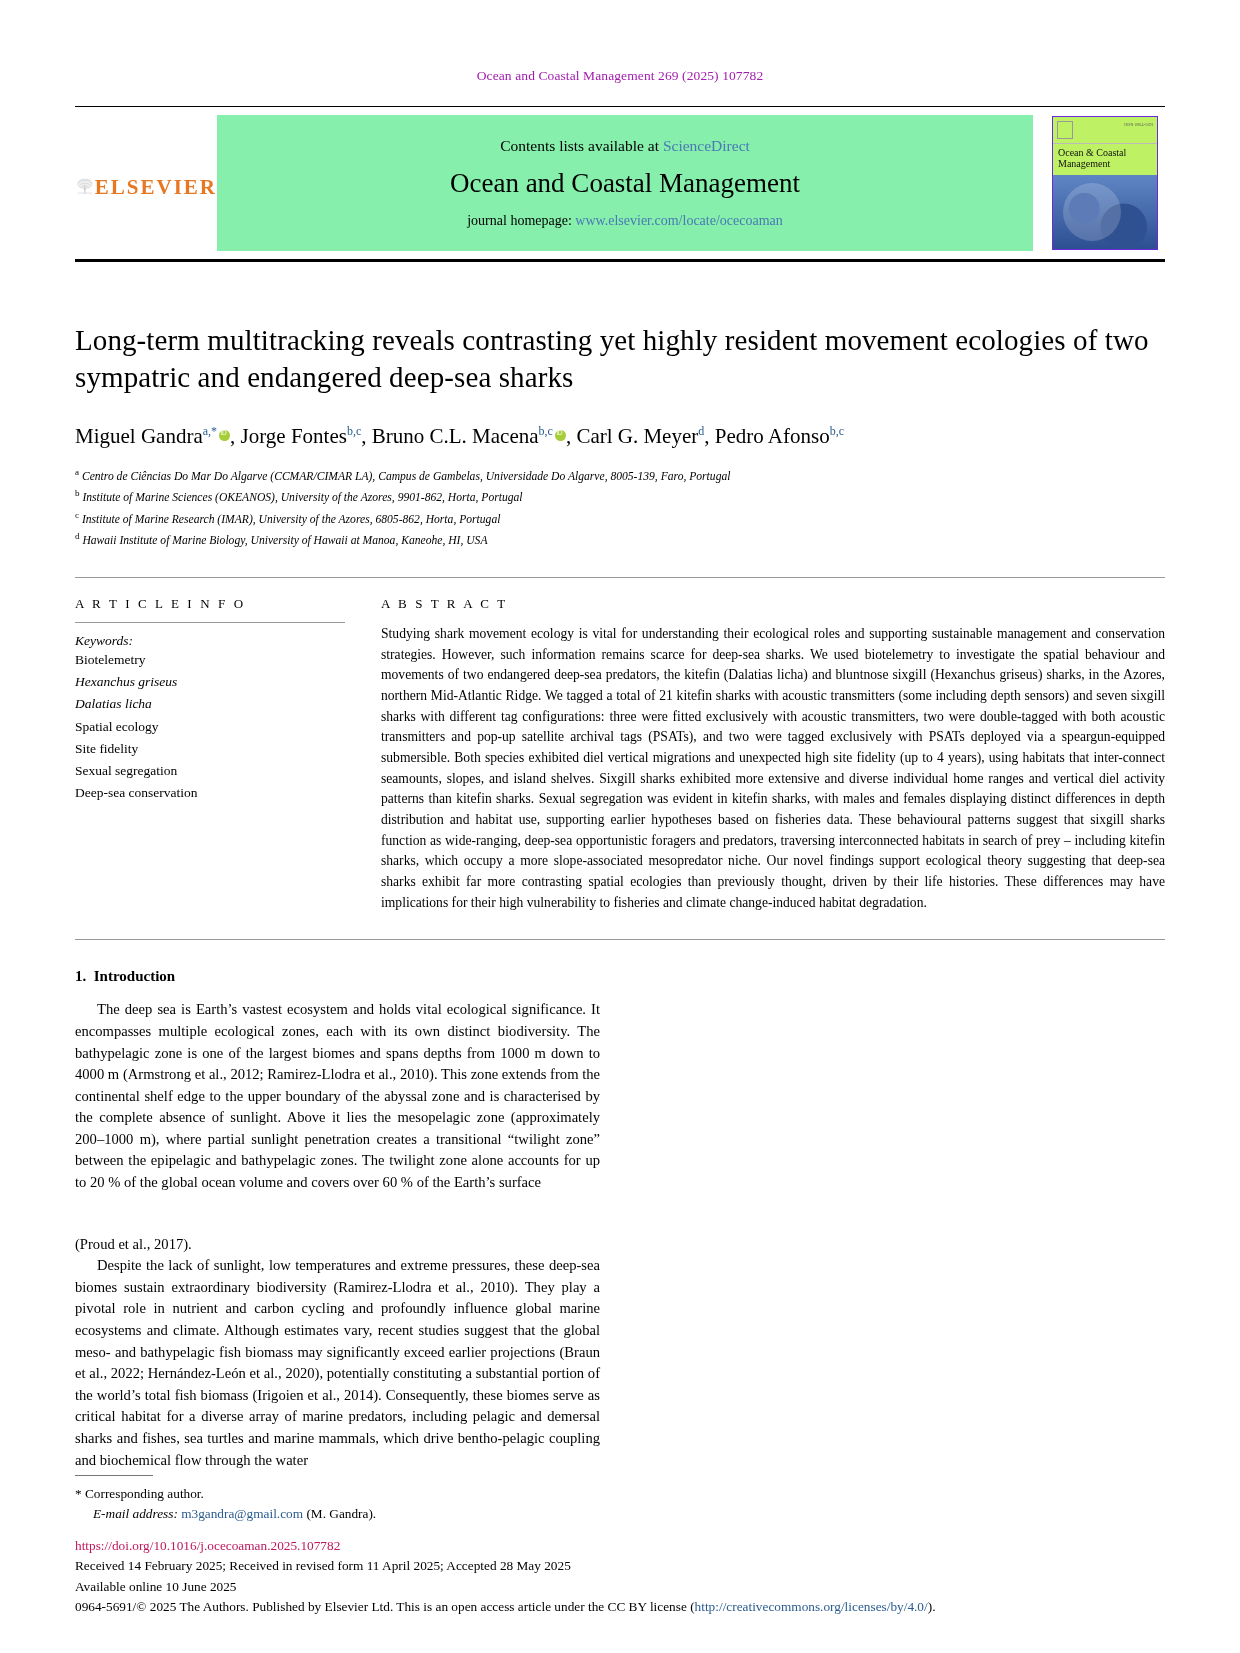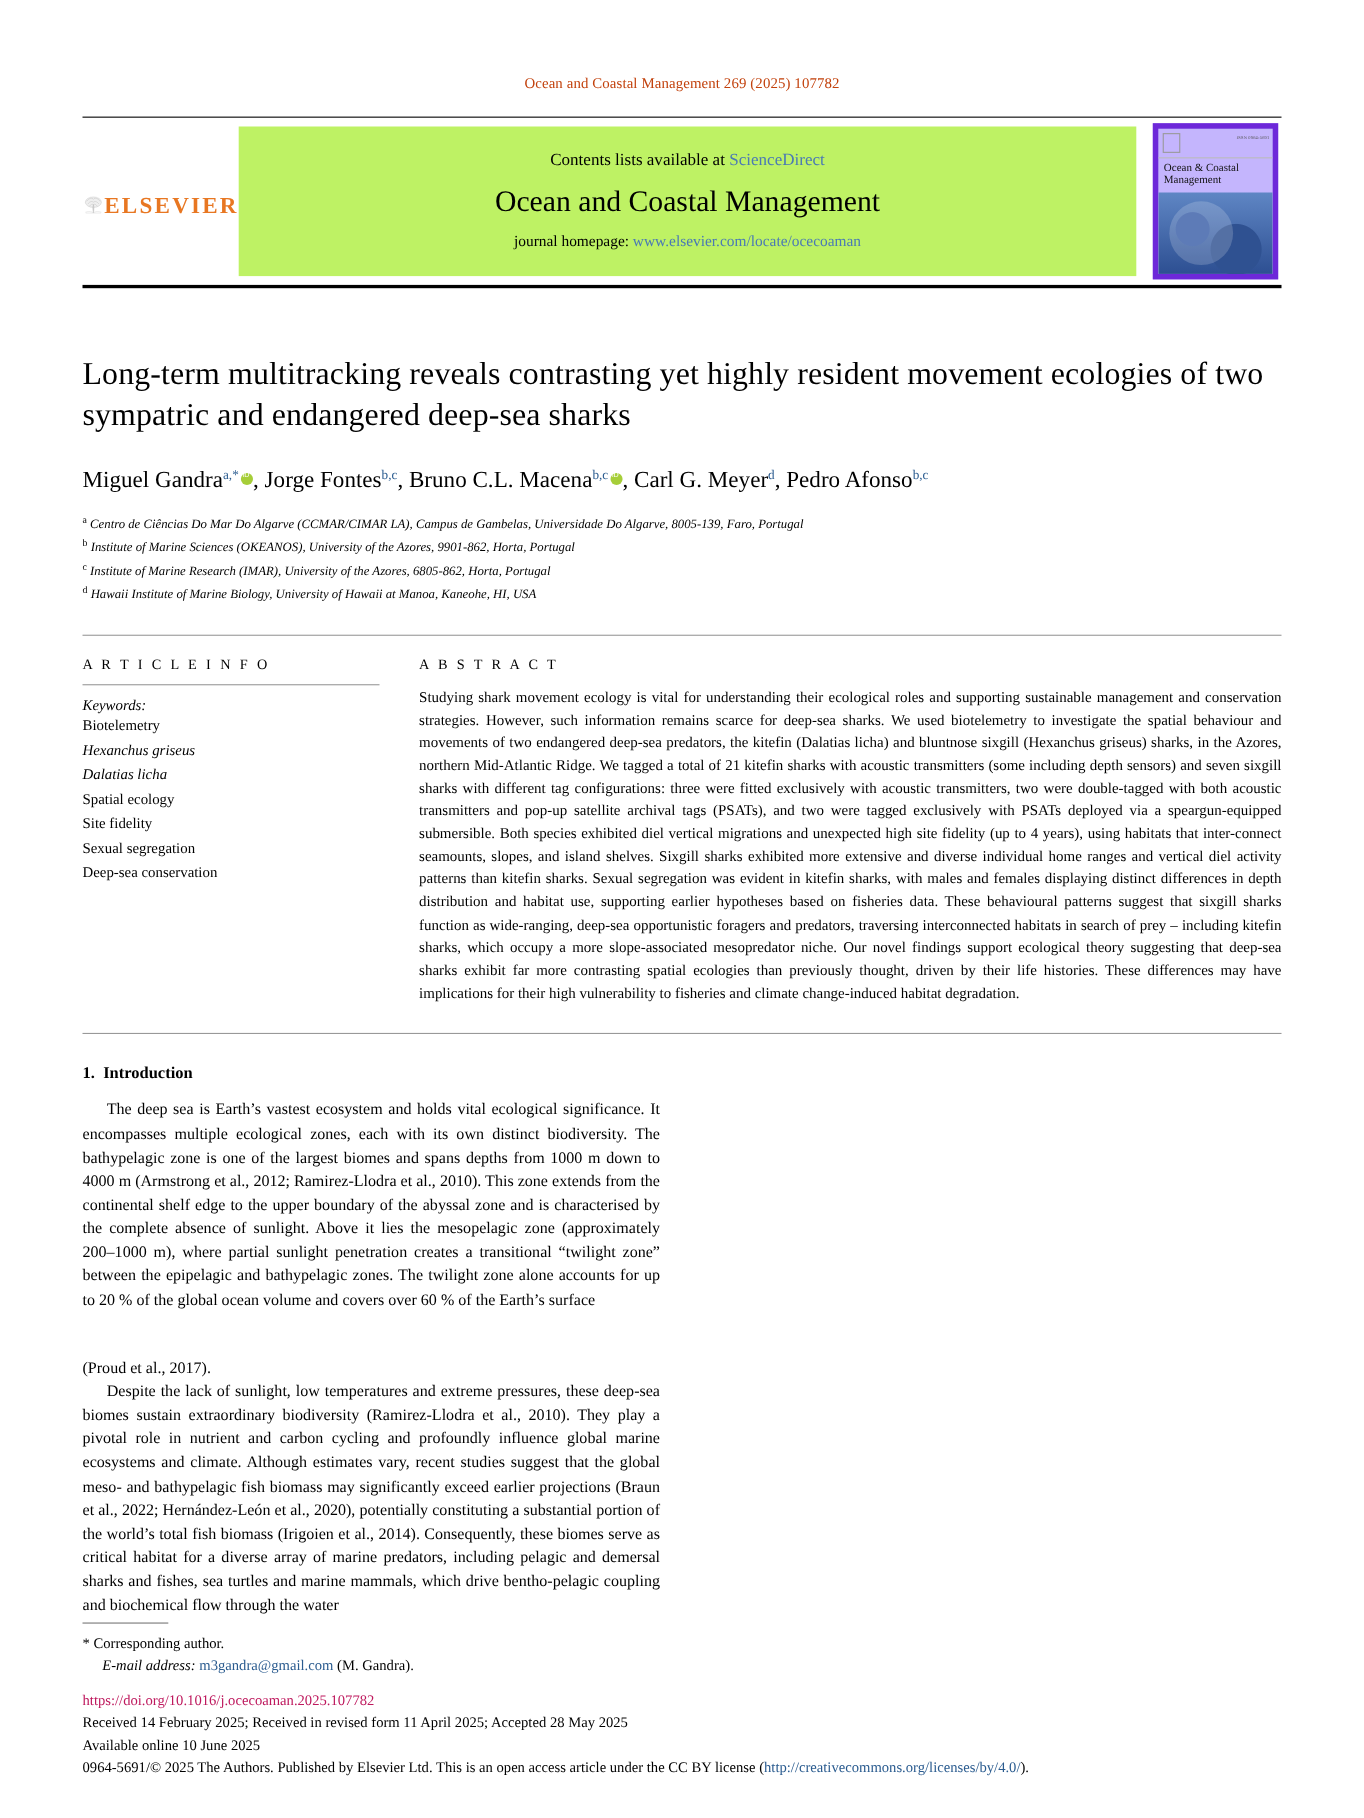--- a/index.html
+++ b/index.html
@@ -10,21 +10,21 @@
     color:#000;
     position:relative;
     overflow:hidden;
   }
   .page { position:relative; width:1240px; height:1653px; box-sizing:border-box; padding:0 75px; }
 
   
   .running-head {
     text-align:center;
     font-size:13.5px;
-    color:#c2410c;
+    color:#a21caf;
     padding-top:68px;
     letter-spacing:.1px;
   }
 
   
   .masthead {
     margin-top:22px;
     border-top:1px solid #000;
     border-bottom:3px solid #000;
     display:flex;
@@ -39,39 +39,39 @@
   .elsevier-word {
     font-family:"Liberation Serif", serif;
     font-size:21px;
     letter-spacing:2px;
     color:#e87722;
     font-weight:700;
     margin-top:2px;
   }
   .mast-center {
     flex:1;
-    background:#bef264;
+    background:#86efac;
     margin:8px 0 8px 0;
     display:flex; flex-direction:column; justify-content:center; align-items:center;
     position:relative;
   }
   .mast-contents { font-size:15.5px; }
   .mast-contents .sd { color:#4a79b5; }
   .mast-title { font-size:27px; margin:13px 0 14px; }
   .mast-home { font-size:14px; }
   .mast-home .url { color:#4a79b5; }
   .mast-right {
     width:120px;
     display:flex; align-items:center; justify-content:center;
     padding:6px 0 6px 12px;
   }
   .cover {
     width:104px; height:132px;
-    border:5px solid #6d28d9;
-    background:#c4b5fd;
+    border:1px solid #6d28d9;
+    background:#bef264;
     position:relative;
     overflow:hidden;
     font-size:7px;
   }
   .cover .cov-top { height:26px; border-bottom:1px solid #bbb; position:relative; }
   .cover .cov-logo { position:absolute; left:4px; top:4px; width:14px; height:16px; border:1px solid #999; }
   .cover .cov-issn { position:absolute; right:3px; top:5px; font-size:4px; color:#555; letter-spacing:.2px;}
   .cover .cov-title { padding:4px 5px 0; font-size:10px; line-height:1.08; color:#111; font-family:"Liberation Serif",serif;}
   .cover .cov-globe {
     position:absolute; left:0; right:0; bottom:0; height:74px;

